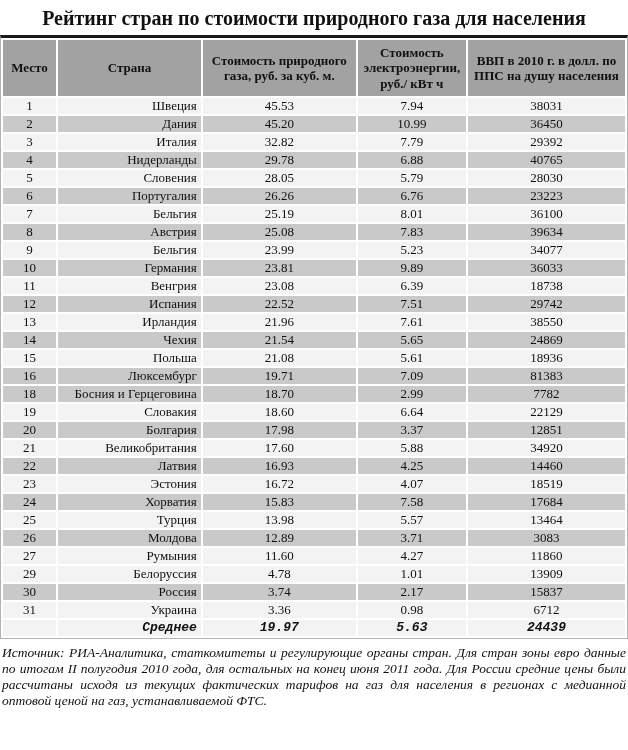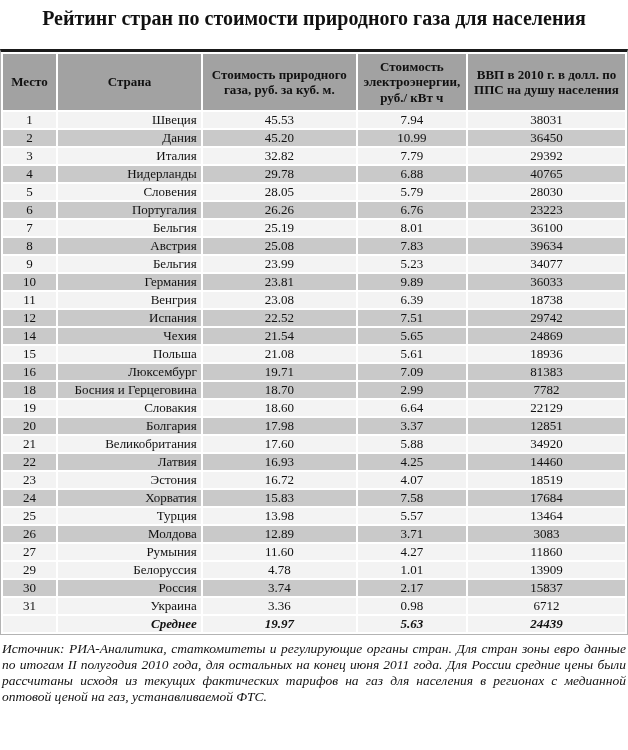--- a/index.html
+++ b/index.html
@@ -11,21 +11,21 @@
   }
   html,body{margin:0;padding:0;}
   body{
     width:628px;
     background:#ffffff;
     color:#111;
     font-family:"Liberation Serif","DejaVu Serif",serif;
   }
   .page{width:628px;}
   h1.title{
-    margin:7px 2px 20px 2px;
+    margin:7px 2px 6px 2px;
     font-size:20px;
     line-height:1.1;
     font-weight:bold;
     text-align:center;
     letter-spacing:0px;
   }
   .table-frame{
     border-top:3px solid var(--rule);
     border-left:1px solid var(--frame);
     border-right:1px solid var(--frame);
@@ -61,20 +61,21 @@
     overflow:hidden;
     white-space:nowrap;
   }
   td.country{text-align:right;padding-left:8px;}
   tr.light td{background:var(--row-light);}
   tr.dark td{background:var(--row-dark);}
   tr.summary td{
     background:var(--row-light);
     font-weight:bold;
     font-style:italic;
+    font-family:Liberation Mono, monospace;
   }
   p.source{
     margin:6px 2px 8px 2px;
     font-size:13.5px;
     line-height:1.18;
     font-style:italic;
     text-align:justify;
   }
 </style>
 </head>
@@ -180,20 +181,27 @@
     <td class="elec">6.39</td>
     <td class="gdp">18738</td>
   </tr>
           <tr class="dark">
     <td class="place">12</td>
     <td class="country">Испания</td>
     <td class="gas">22.52</td>
     <td class="elec">7.51</td>
     <td class="gdp">29742</td>
   </tr>
+          <tr class="light">
+    <td class="place">13</td>
+    <td class="country">Ирландия</td>
+    <td class="gas">21.96</td>
+    <td class="elec">7.61</td>
+    <td class="gdp">38550</td>
+  </tr>
           <tr class="dark">
     <td class="place">14</td>
     <td class="country">Чехия</td>
     <td class="gas">21.54</td>
     <td class="elec">5.65</td>
     <td class="gdp">24869</td>
   </tr>
           <tr class="light">
     <td class="place">15</td>
     <td class="country">Польша</td>

